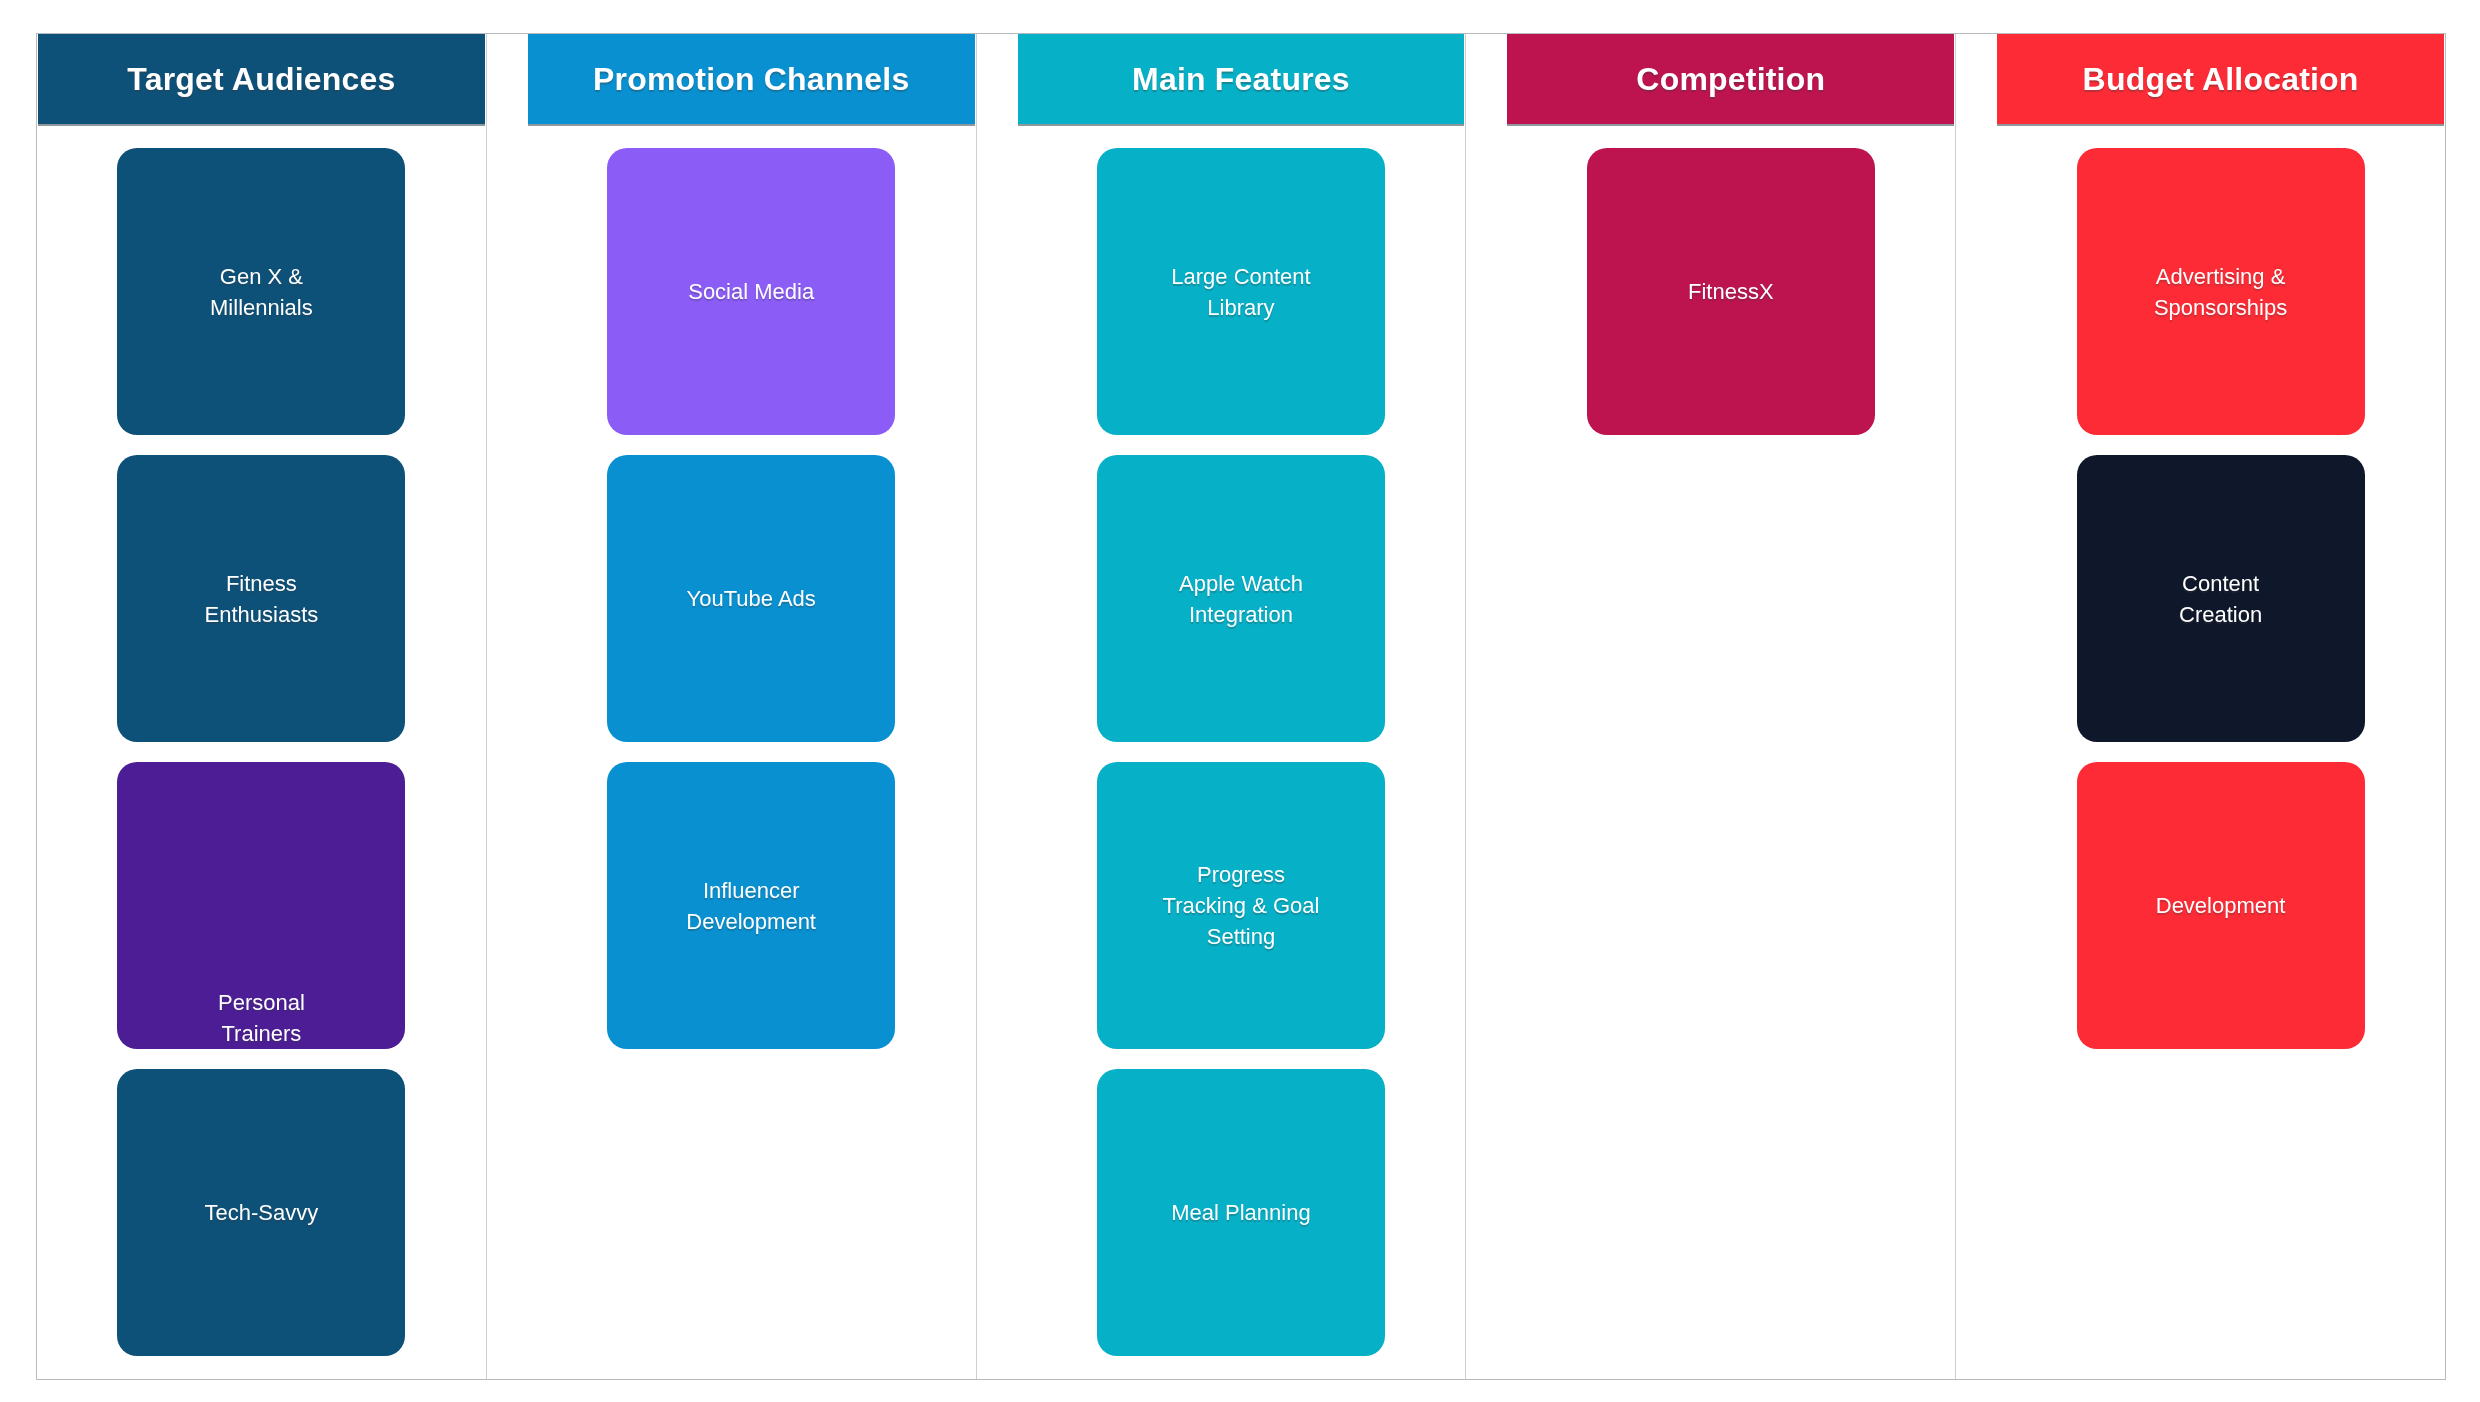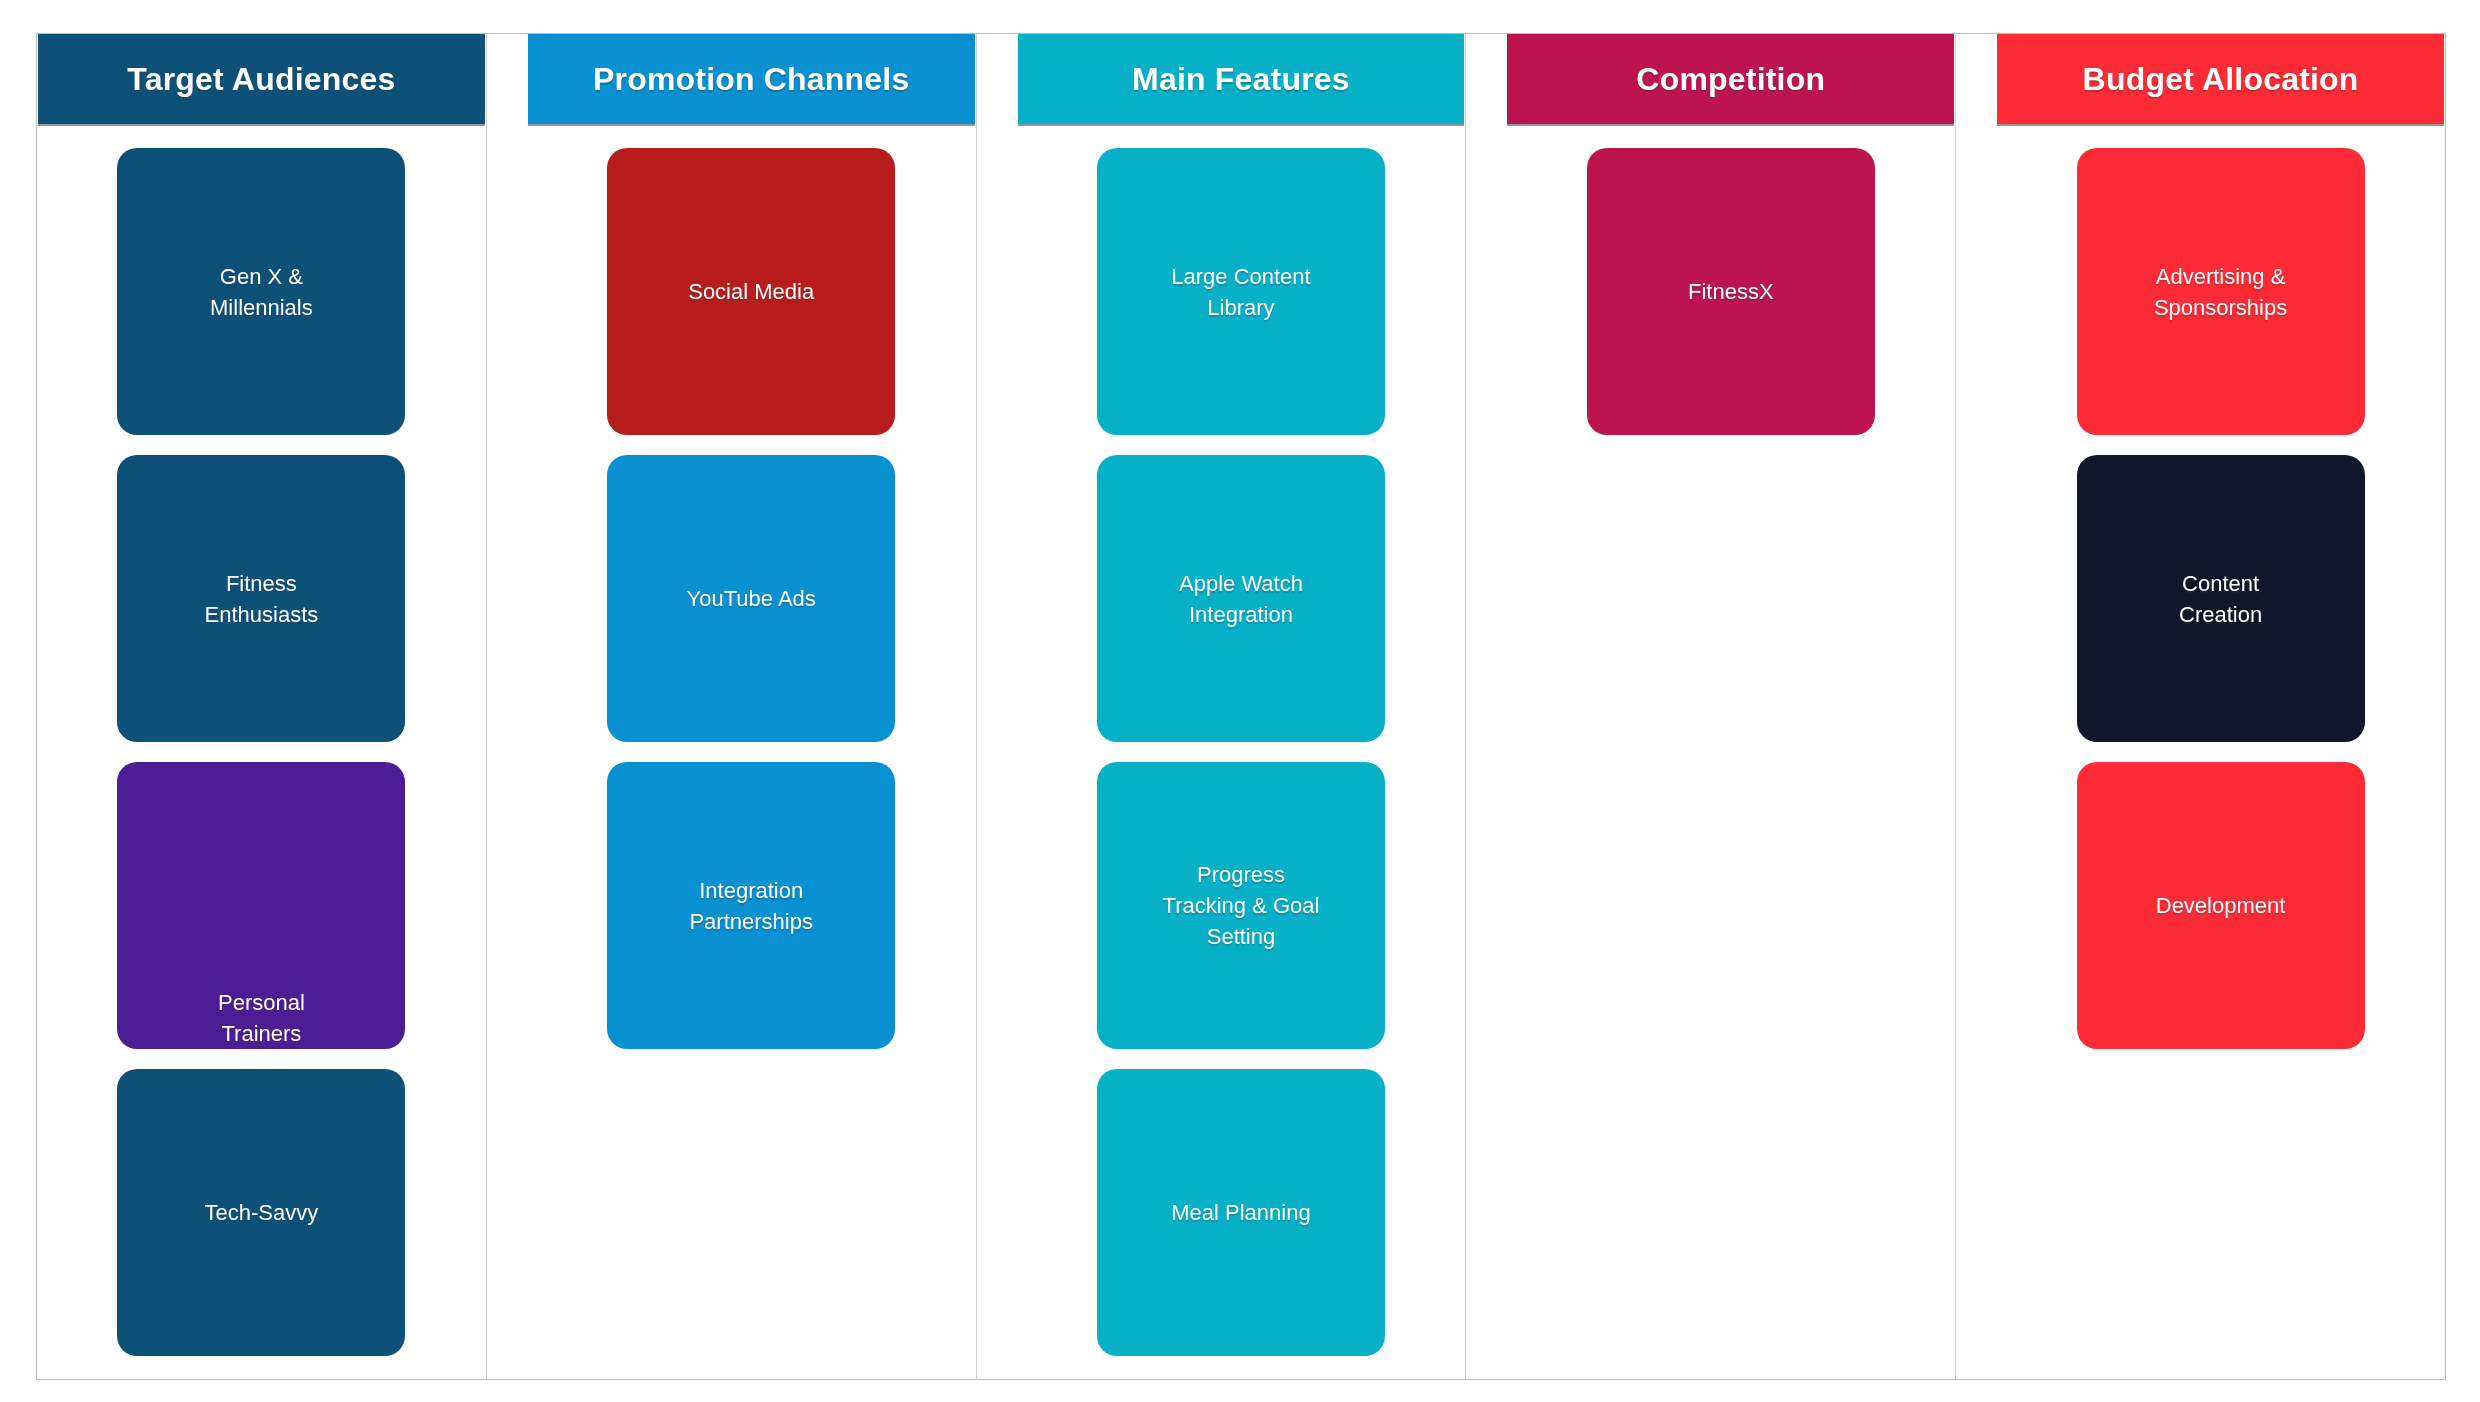--- a/index.html
+++ b/index.html
@@ -102,30 +102,30 @@
     <span>Tech-Savvy</span>
   </div>
 </div>
   </div>
 
   <div class="column">
     <div class="column-header" style="background: rgb(9, 144, 208);">
       <span class="column-title">Promotion Channels</span>
     </div>
     <div class="column-body">
-  <div class="card" style="background: #b91c1c;">
+  <div class="card" style="background: #8b5cf6;">
     <span>Social Media</span>
   </div>
 
   <div class="card" style="background: rgb(9, 144, 208);">
     <span>YouTube Ads</span>
   </div>
 
   <div class="card" style="background: rgb(9, 144, 208);">
-    <span>Integration Partnerships</span>
+    <span>Influencer Development</span>
   </div>
 </div>
   </div>
 
   <div class="column">
     <div class="column-header" style="background: rgb(6, 176, 199);">
       <span class="column-title">Main Features</span>
     </div>
     <div class="column-body">
   <div class="card" style="background: rgb(6, 176, 199);">

